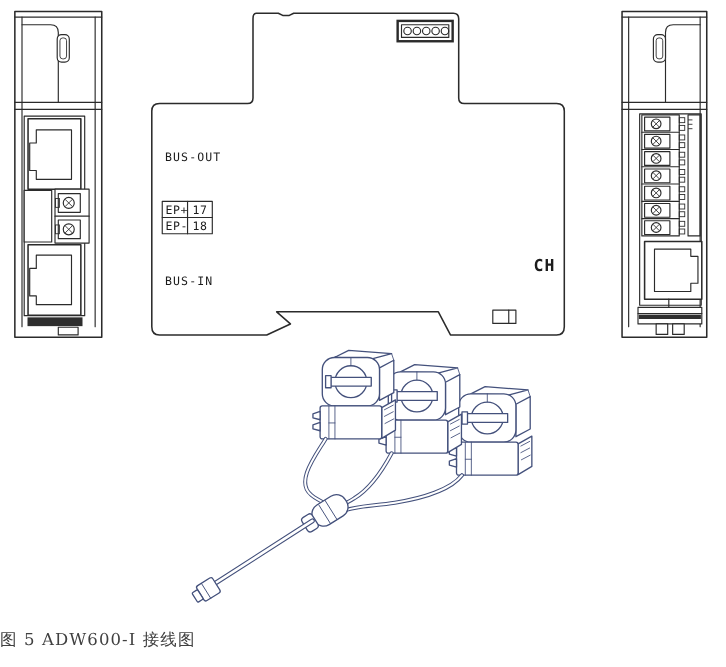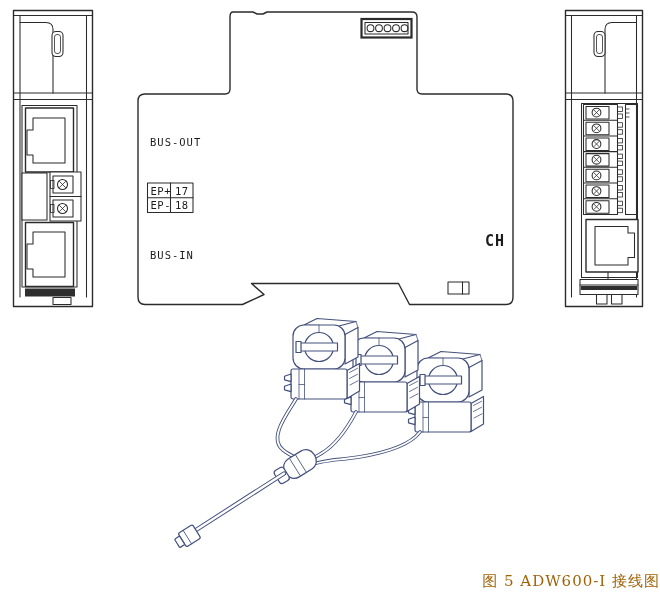--- a/index.html
+++ b/index.html
@@ -18,22 +18,22 @@
   .c0 {stroke:#44517c;fill:none;stroke-width:0.8;stroke-linecap:round;}
   .wireO{stroke:#44517c;fill:none;stroke-width:3.6;stroke-linecap:round;}
   .wireI{stroke:#ffffff;fill:none;stroke-width:1.8;stroke-linecap:round;}
   .cabO{stroke:#44517c;fill:none;stroke-width:4.4;stroke-linecap:round;}
   .cabI{stroke:#ffffff;fill:none;stroke-width:2.4;stroke-linecap:round;}
   
   text{fill:#1c1c1c;}
   .lbl{font:10.5px "DejaVu Sans Mono","Liberation Mono",monospace;letter-spacing:1px;}
   .tbl{font:10.5px "DejaVu Sans Mono","Liberation Mono",monospace;letter-spacing:0.5px;}
   .ch {font:bold 15px "DejaVu Sans Mono","Liberation Mono",monospace;letter-spacing:1px;}
-  #caption{position:absolute;left:0;top:572px;width:660px;text-align:right;
-           font:15px "DejaVu Serif","Liberation Serif",serif;color:#a16207;letter-spacing:1px;}
+  #caption{position:absolute;left:0;top:572px;width:660px;text-align:left;
+           font:15px "DejaVu Serif","Liberation Serif",serif;color:#404040;letter-spacing:1px;}
 </style>
 </head>
 <body>
 
 <div id="stage">
 <svg width="660" height="606" viewBox="0 0 660 606">
 
   <defs>
 
     <g id="ctclamp">

